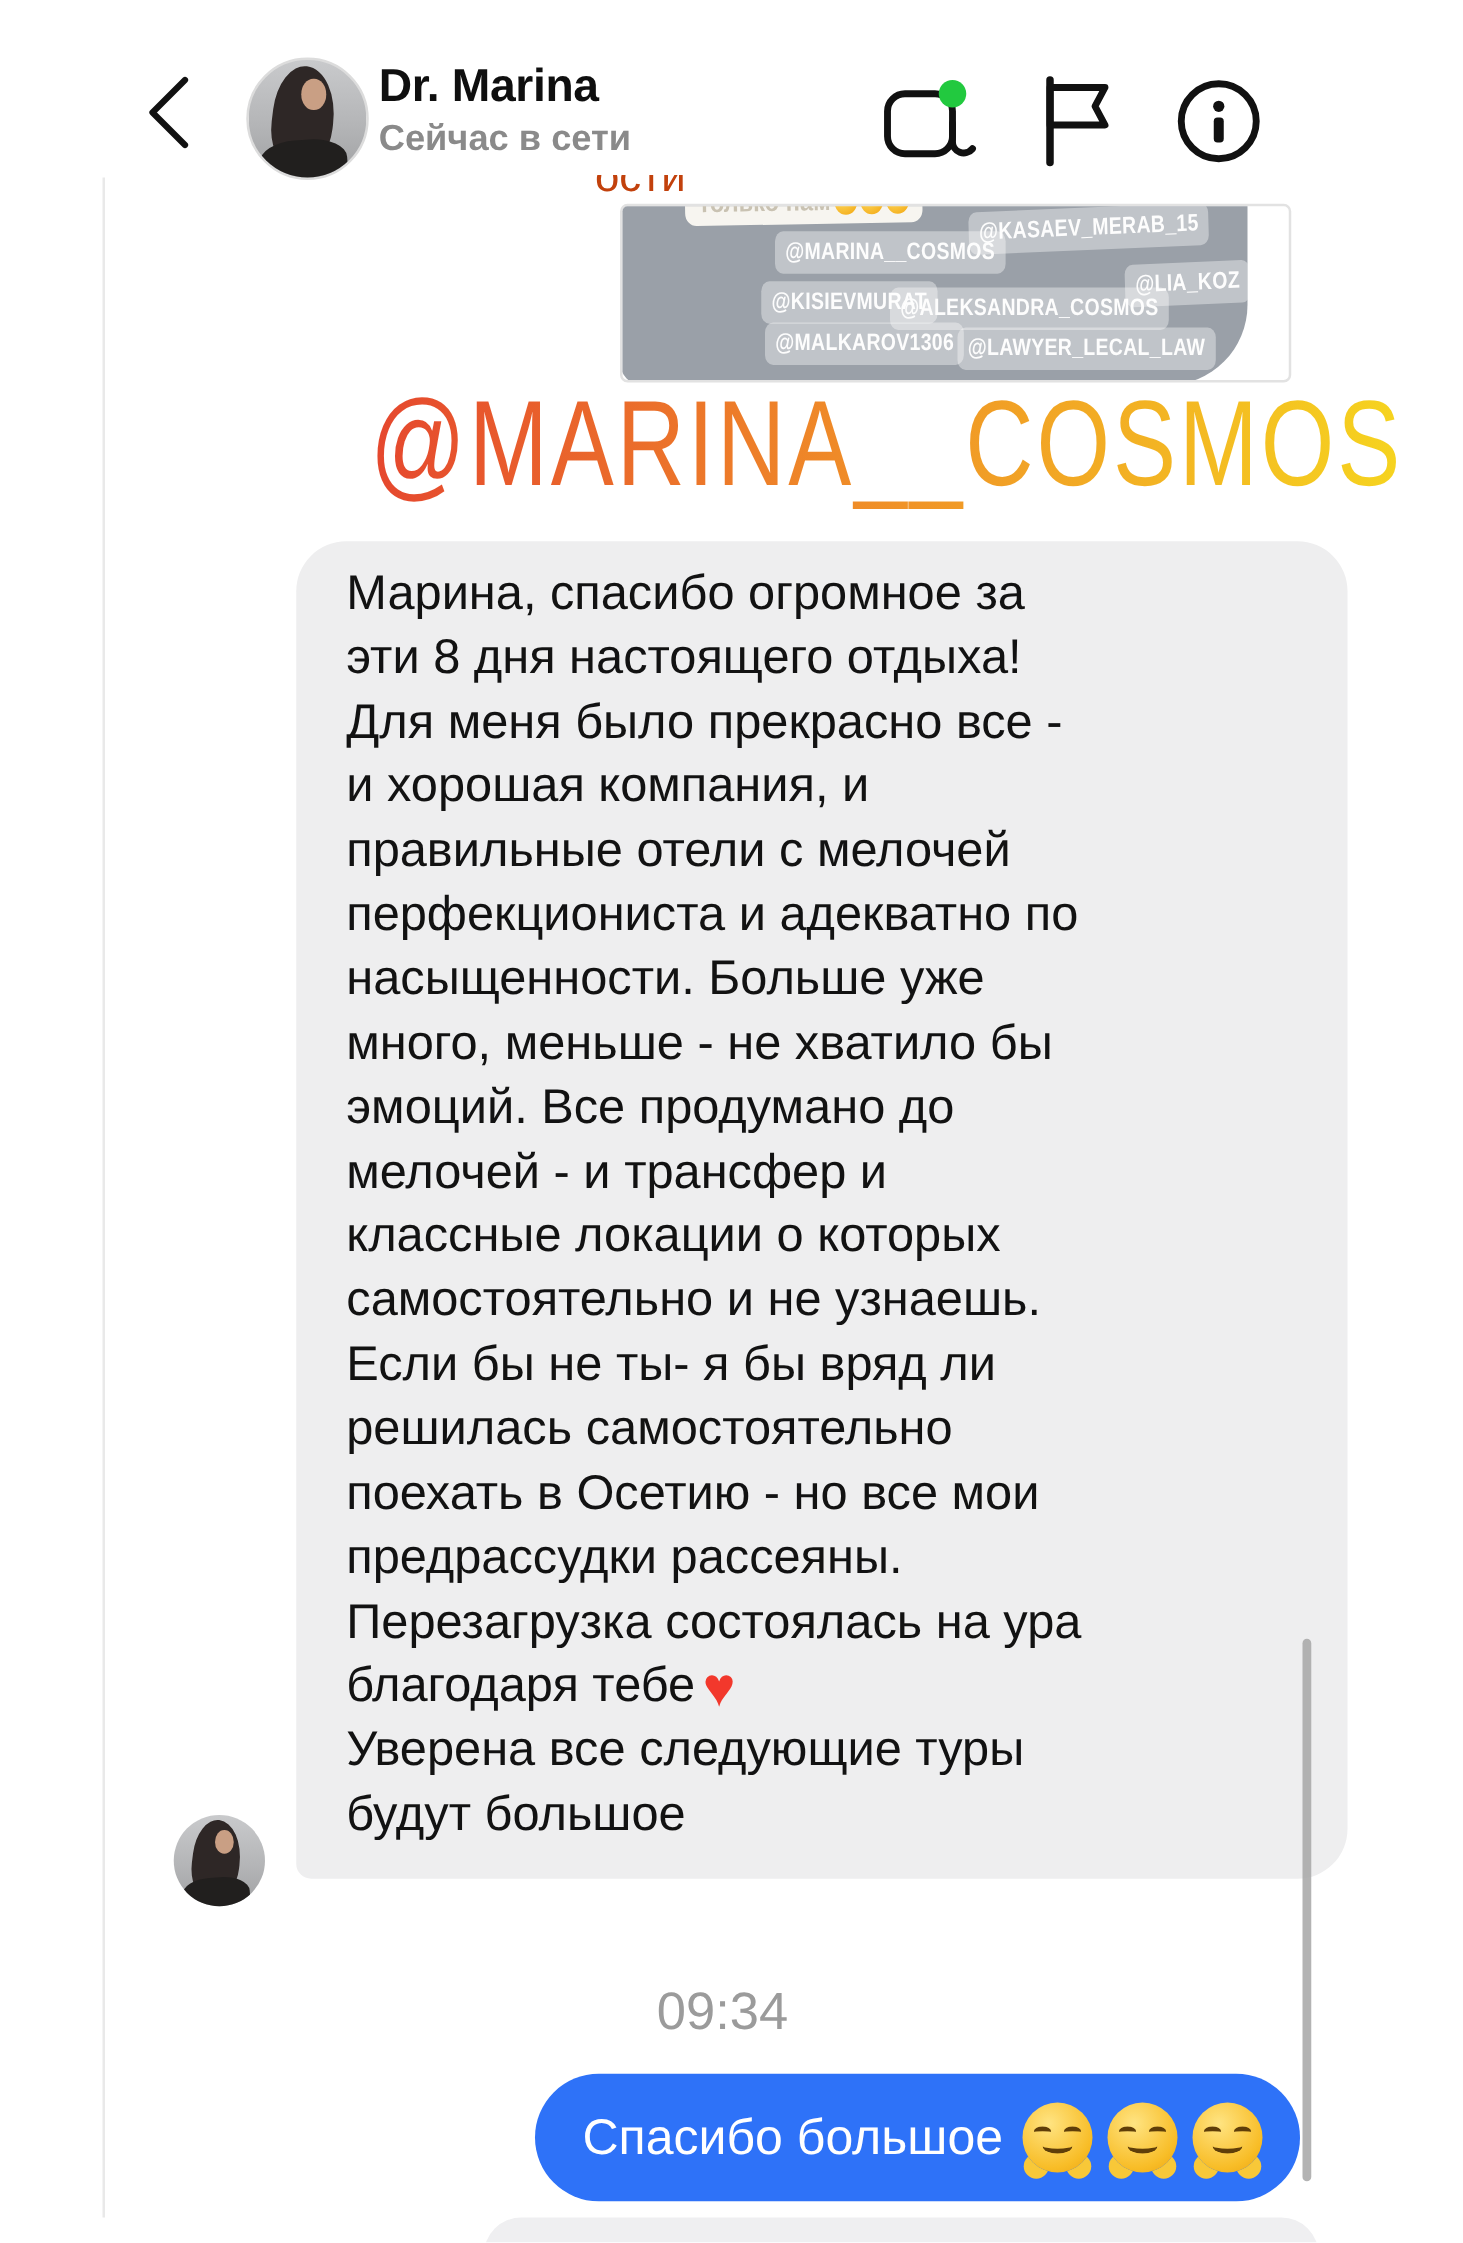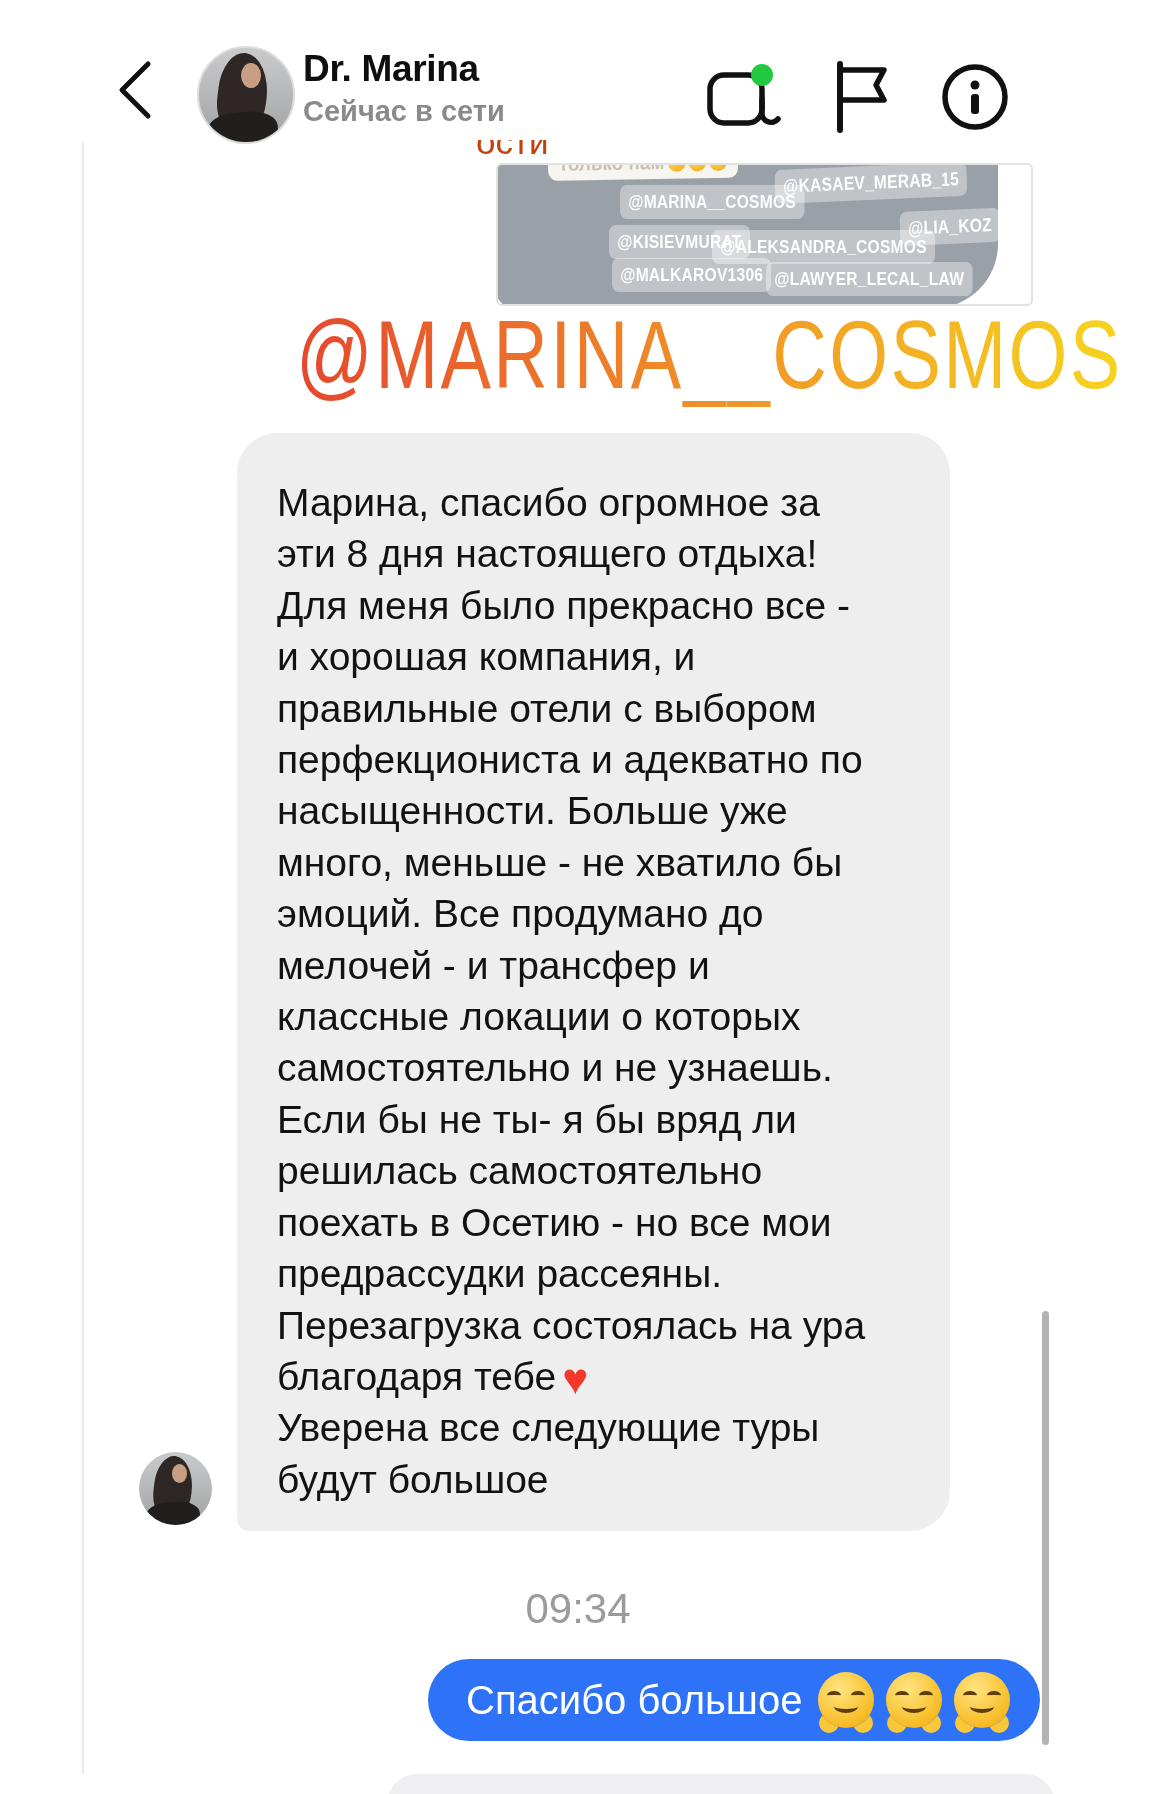--- a/index.html
+++ b/index.html
@@ -40,31 +40,31 @@
   .m6{left:270px;top:99px;}
   .mini{width:20px;height:20px;border-radius:50%;background:radial-gradient(circle at 35% 30%,#ffe06a,#f2a40c);display:inline-block;flex:0 0 auto;}
   
   .gradient-handle{
     position:absolute;left:296px;top:299px;font-size:97px;font-weight:normal;letter-spacing:3px;white-space:nowrap;
     transform:scaleX(.78);transform-origin:left top;
     background:linear-gradient(90deg,#e5472e 0%,#ef8a28 45%,#f6d41f 100%);
     -webkit-background-clip:text;background-clip:text;color:transparent;
   }
   
-  .bubble-in{position:absolute;left:237px;top:433px;width:713px;box-sizing:border-box;background:#eeeeef;
-    border-radius:40px 40px 40px 12px;padding:44px 28px 26px 40px;cursor:pointer;}
+  .bubble-in{position:absolute;left:237px;top:433px;width:841px;box-sizing:border-box;background:#eeeeef;
+    border-radius:40px 40px 40px 12px;padding:16px 28px 26px 40px;cursor:pointer;}
   .bubble-in .ln{font-size:39px;line-height:51.4px;color:#121212;white-space:nowrap;}
   .heart{color:#f2382c;font-size:44px;line-height:1;vertical-align:-4px;padding-left:6px;}
   .mini-avatar{left:139px;top:1452px;width:73px;height:73px;}
   
   .scrollbar{position:absolute;left:1042px;top:1311px;width:7px;height:434px;background:#a6a6a6;border-radius:4px;opacity:.85;}
   
   .timestamp{position:absolute;left:438px;top:1585px;width:280px;text-align:center;font-size:42px;color:#9b9b9b;}
   
-  .bubble-out{position:absolute;left:428px;top:1659px;height:82px;width:612px;box-sizing:border-box;background:#2e72f8;border-radius:51px;
+  .bubble-out{position:absolute;left:428px;top:1659px;height:102px;width:612px;box-sizing:border-box;background:#2e72f8;border-radius:51px;
     display:flex;align-items:center;padding:0 34px 0 38px;cursor:pointer;}
   .bubble-out .txt{font-size:40px;color:#ffffff;white-space:nowrap;margin-right:16px;}
   .hugs{display:flex;gap:12px;align-items:center;}
   .hug{position:relative;width:56px;height:56px;border-radius:50%;flex:0 0 auto;
     background:radial-gradient(circle at 38% 30%,#ffe482,#f8bd27 68%,#eba30e);
     box-shadow:-17px 23px 0 -18px #f8c838,17px 23px 0 -18px #f8c838;}
   .hug i{position:absolute;box-sizing:border-box;}
   .hug .eL,.hug .eR{width:14px;height:9px;border-top:4px solid #5f3e09;border-radius:50%;top:19px;}
   .hug .eL{left:9px;} .hug .eR{right:9px;}
   .hug .sm{left:16px;top:28px;width:24px;height:13px;border-bottom:4px solid #5f3e09;border-radius:0 0 50% 50%;}
@@ -152,21 +152,21 @@
   </div>
 
   <div class="gradient-handle">@MARINA__COSMOS</div>
 
   <div class="bubble-in">
     <div>
         <div class="ln">Марина, спасибо огромное за</div>
         <div class="ln">эти 8 дня настоящего отдыха!</div>
         <div class="ln">Для меня было прекрасно все -</div>
         <div class="ln">и хорошая компания, и</div>
-        <div class="ln">правильные отели с выбором</div>
+        <div class="ln">правильные отели с мелочей</div>
         <div class="ln">перфекциониста и адекватно по</div>
         <div class="ln">насыщенности. Больше уже</div>
         <div class="ln">много, меньше - не хватило бы</div>
         <div class="ln">эмоций. Все продумано до</div>
         <div class="ln">мелочей - и трансфер и</div>
         <div class="ln">классные локации о которых</div>
         <div class="ln">самостоятельно и не узнаешь.</div>
         <div class="ln">Если бы не ты- я бы вряд ли</div>
         <div class="ln">решилась самостоятельно</div>
         <div class="ln">поехать в Осетию - но все мои</div>

